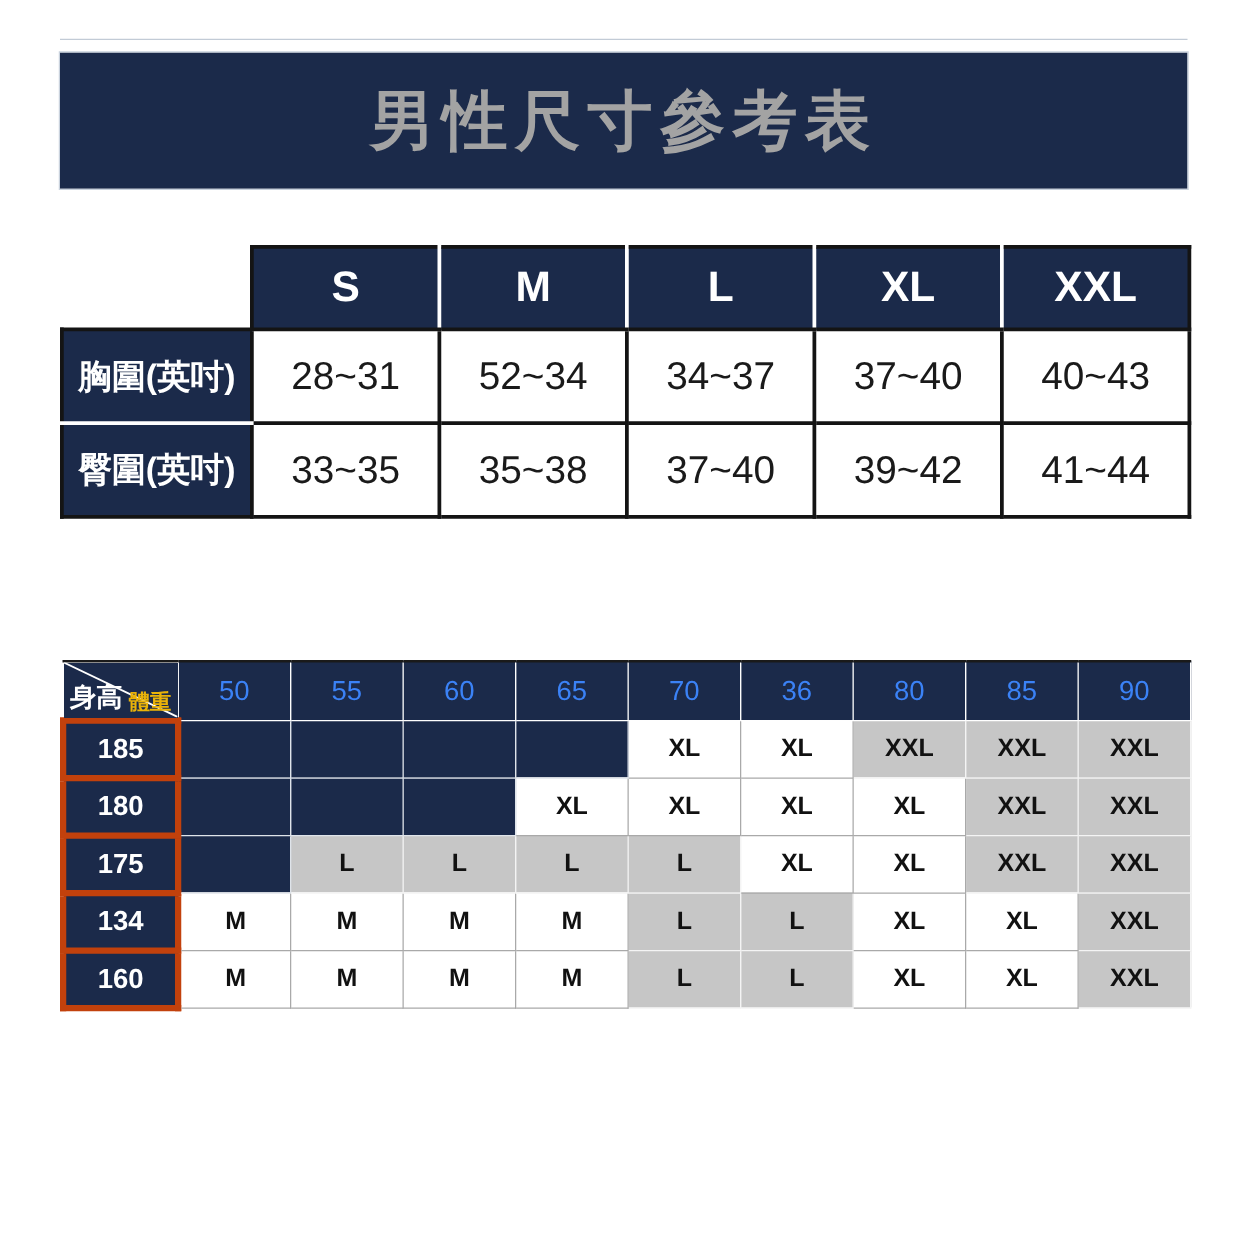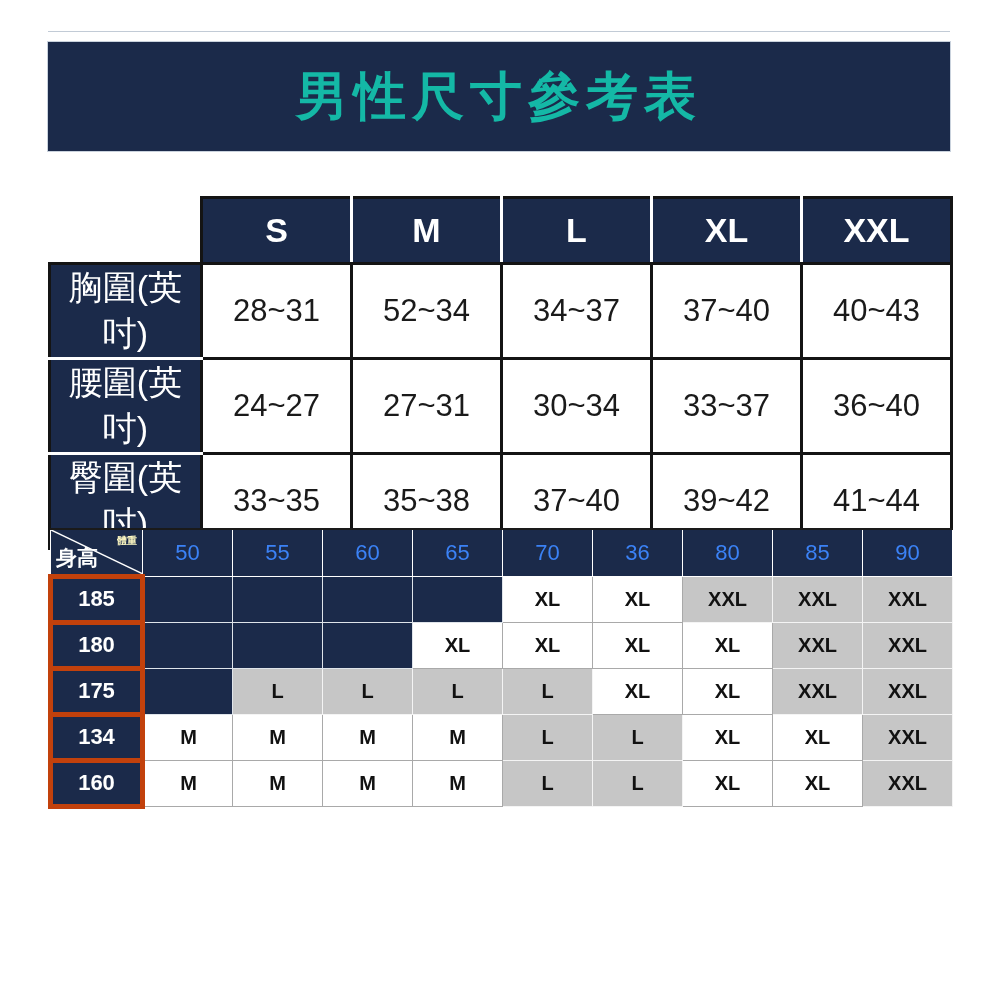--- a/index.html
+++ b/index.html
@@ -20,21 +20,21 @@
 
   
   .banner {
     position: absolute; left: 48px; top: 42px;
     width: 902px; height: 109px;
     background: #1b2a4a;
     display: flex; align-items: center; justify-content: center;
     outline: 1px solid #c9d2dd;
   }
   .banner .title {
-    color: #14b8a6;
+    color: #a3a3a3;
     font-size: 52px;
     font-weight: 600;
     letter-spacing: 6px;
     margin: 0;
   }
 
   
   #size-table {
     position: absolute; left: 48px; top: 196px;
     border-collapse: collapse;
@@ -46,21 +46,21 @@
   .t1-size {
     background: #1b2a4a; color: #ffffff;
     font-size: 34px; font-weight: bold;
     border: 3px solid #ffffff;
     border-top-color: #141414; border-bottom-color: #141414;
   }
   .t1-size.first { border-left-color: #141414; }
   .t1-size.last  { border-right-color: #141414; }
   .t1-label {
     background: #1b2a4a; color: #ffffff;
-    font-size: 34px; font-weight: normal;
+    font-size: 27px; font-weight: bold;
     border: 3px solid #ffffff;
     border-left-color: #141414; border-right-color: #141414;
   }
   .t1-label.first { border-top-color: #141414; }
   .t1-label.last  { border-bottom-color: #141414; }
   .t1-data {
     background: #ffffff; color: #1a1a1a;
     font-size: 31px; font-weight: normal;
     border: 3px solid #141414;
   }
@@ -80,22 +80,22 @@
     border-top: 2px solid #1a1a1a;
   }
   .t2-corner {
     background: #1b2a4a;
     border: 1px solid #ffffff;
     border-top: 2px solid #1a1a1a;
     position: relative;
   }
   .t2-corner svg { position: absolute; left: 0; top: 0; width: 100%; height: 100%; }
   .corner-weight {
-    position: absolute; top: 4px; right: 5px;
-    color: #fef9c3; font-size: 10px; font-weight: bold;
+    position: absolute; top: 20px; right: 5px;
+    color: #eab308; font-size: 17px; font-weight: bold;
   }
   .corner-height {
     position: absolute; bottom: 2px; left: 5px;
     color: #ffffff; font-size: 21px; font-weight: bold;
   }
   .t2-height {
     background: #1b2a4a; color: #ffffff;
     font-size: 22px; font-weight: bold;
     border: 5px solid #c2410c;
   }
@@ -138,28 +138,20 @@
         <th class="t1-size">XL</th>
         <th class="t1-size last">XXL</th>
       </tr>
       <tr style="height: 75px;">
         <th class="t1-label first">胸圍(英吋)</th>
         <td class="t1-data">28~31</td>
         <td class="t1-data">52~34</td>
         <td class="t1-data">34~37</td>
         <td class="t1-data">37~40</td>
         <td class="t1-data">40~43</td>
-      </tr>
-      <tr style="height: 75px;">
-        <th class="t1-label">腰圍(英吋)</th>
-        <td class="t1-data">24~27</td>
-        <td class="t1-data">27~31</td>
-        <td class="t1-data">30~34</td>
-        <td class="t1-data">33~37</td>
-        <td class="t1-data">36~40</td>
       </tr>
       <tr style="height: 75px;">
         <th class="t1-label last">臀圍(英吋)</th>
         <td class="t1-data">33~35</td>
         <td class="t1-data">35~38</td>
         <td class="t1-data">37~40</td>
         <td class="t1-data">39~42</td>
         <td class="t1-data">41~44</td>
       </tr>
     </tbody>

